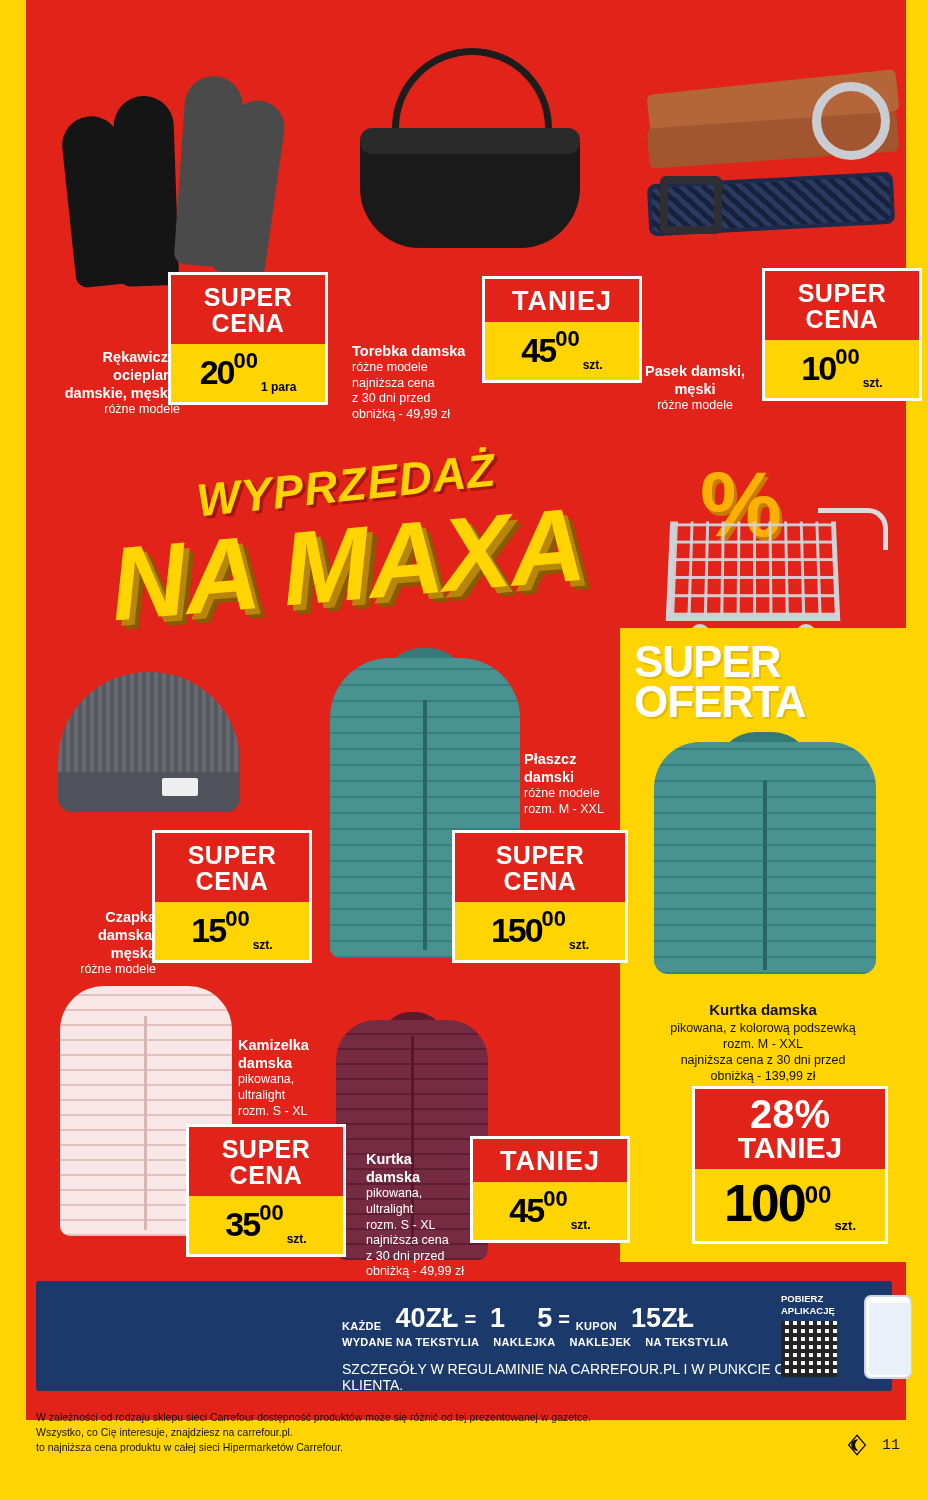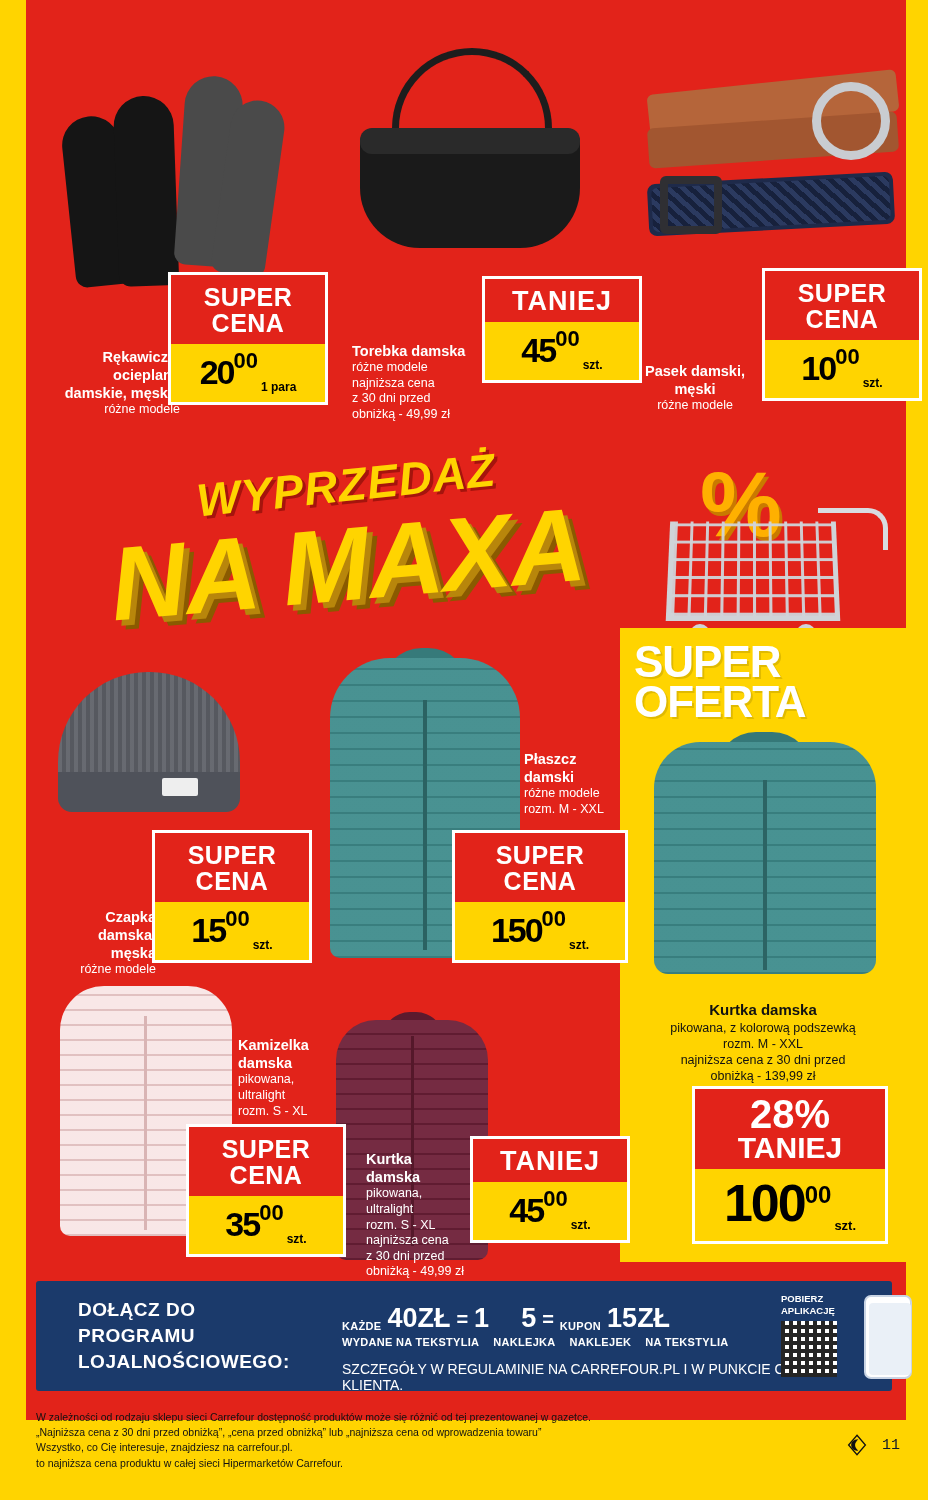--- a/index.html
+++ b/index.html
@@ -100,21 +100,21 @@
   .tag-28 .unit { font-size: 13px; font-weight:bold; align-self:flex-end; margin-left:3px; }
 
   
   .loyalty {
     position:absolute; left:36px; top:1281px; width:856px; height:110px;
     background:#1b3a6b; color:#fff; border-radius: 3px;
   }
   .loy-title { position:absolute; left:42px; top:16px; font-size:19px; font-weight:bold; line-height:26px; letter-spacing:.5px;}
   .loy-mid { position:absolute; left:306px; top:22px; width:430px; }
   .loy-row { display:flex; align-items:flex-end; gap:6px; }
-  .loy-big { font-size:27px; font-weight:bold; color:#fff; }
+  .loy-big { font-size:27px; font-weight:bold; color:#fff;margin-left:8px; }
   .loy-eq { font-size:20px; font-weight:bold; }
   .loy-sub { font-size:11px; font-weight:bold; letter-spacing:.3px; }
   .loy-note { position:absolute; left:306px; top:80px; font-size:14px; }
   .loy-app { position:absolute; left:745px; top:12px; width:62px; text-align:left; font-size:9.5px; font-weight:bold; line-height:12px;}
   .qr { position:absolute; left:745px; top:40px; width:56px; height:56px; background:#fff; }
   .qr-inner { width:100%; height:100%; background:
      repeating-linear-gradient(0deg,#000 0 4px,#fff 4px 8px),
      repeating-linear-gradient(90deg,#000 0 4px,rgba(255,255,255,0) 4px 8px);
      background-blend-mode: multiply; opacity:.85;}
   .phone { position:absolute; left:828px; top:14px; width:48px; height:84px; background:#fff; border-radius:7px; border:2px solid #c9d4e4;}
@@ -411,25 +411,20 @@
       <div>TANIEJ</div>
     </div>
     <div class="val">
       <span class="big">45</span>
       <span class="cents">00</span>
       <span class="unit">szt.</span>
     </div>
   </div>
 
   <div class="loyalty">
-    <div class="loy-title">
-      <div>DOŁĄCZ DO</div>
-      <div>PROGRAMU</div>
-      <div>LOJALNOŚCIOWEGO:</div>
-    </div>
 
     <div class="loy-mid">
       <div class="loy-row">
         <span class="loy-sub" style="padding-bottom:2px;margin-top:17px;">KAŻDE</span>
         <span class="loy-big">40ZŁ</span>
         <span class="loy-eq" style="padding-bottom:3px;">=</span>
         <span class="loy-big">1</span>
         <span class="loy-big" style="margin-left:26px;">5</span>
         <span class="loy-eq" style="padding-bottom:3px;">=</span>
         <span class="loy-sub" style="padding-bottom:2px;">KUPON</span>
@@ -450,21 +445,20 @@
     <div class="qr">
         <div class="qr-inner"></div>
       </div>
     <div class="phone">
         <div class="phone-scr"></div>
       </div>
   </div>
 
   <div class="footer">
     <div>W zależności od rodzaju sklepu sieci Carrefour dostępność produktów może się różnić od tej prezentowanej w gazetce.</div>
-    <div>„Najniższa cena z 30 dni przed obniżką”, „cena przed obniżką” lub „najniższa cena od wprowadzenia towaru”</div>
     <div>Wszystko, co Cię interesuje, znajdziesz na carrefour.pl.</div>
     <div>to najniższa cena produktu w całej sieci Hipermarketów Carrefour.</div>
   </div>
 
   <svg class="logo-c" viewBox="0 0 40 34">
     <path d="M20 2 L33 17 L20 32 L7 17 Z" fill="none" stroke="#111" stroke-width="2"></path>
     <path d="M22 8 C14 8 11 13 11 17 C11 21 14 26 22 26 C19 23 17 20 17 17 C17 14 19 11 22 8 Z" fill="#111"></path>
   </svg>
   <div class="pagenum">11</div>
 

